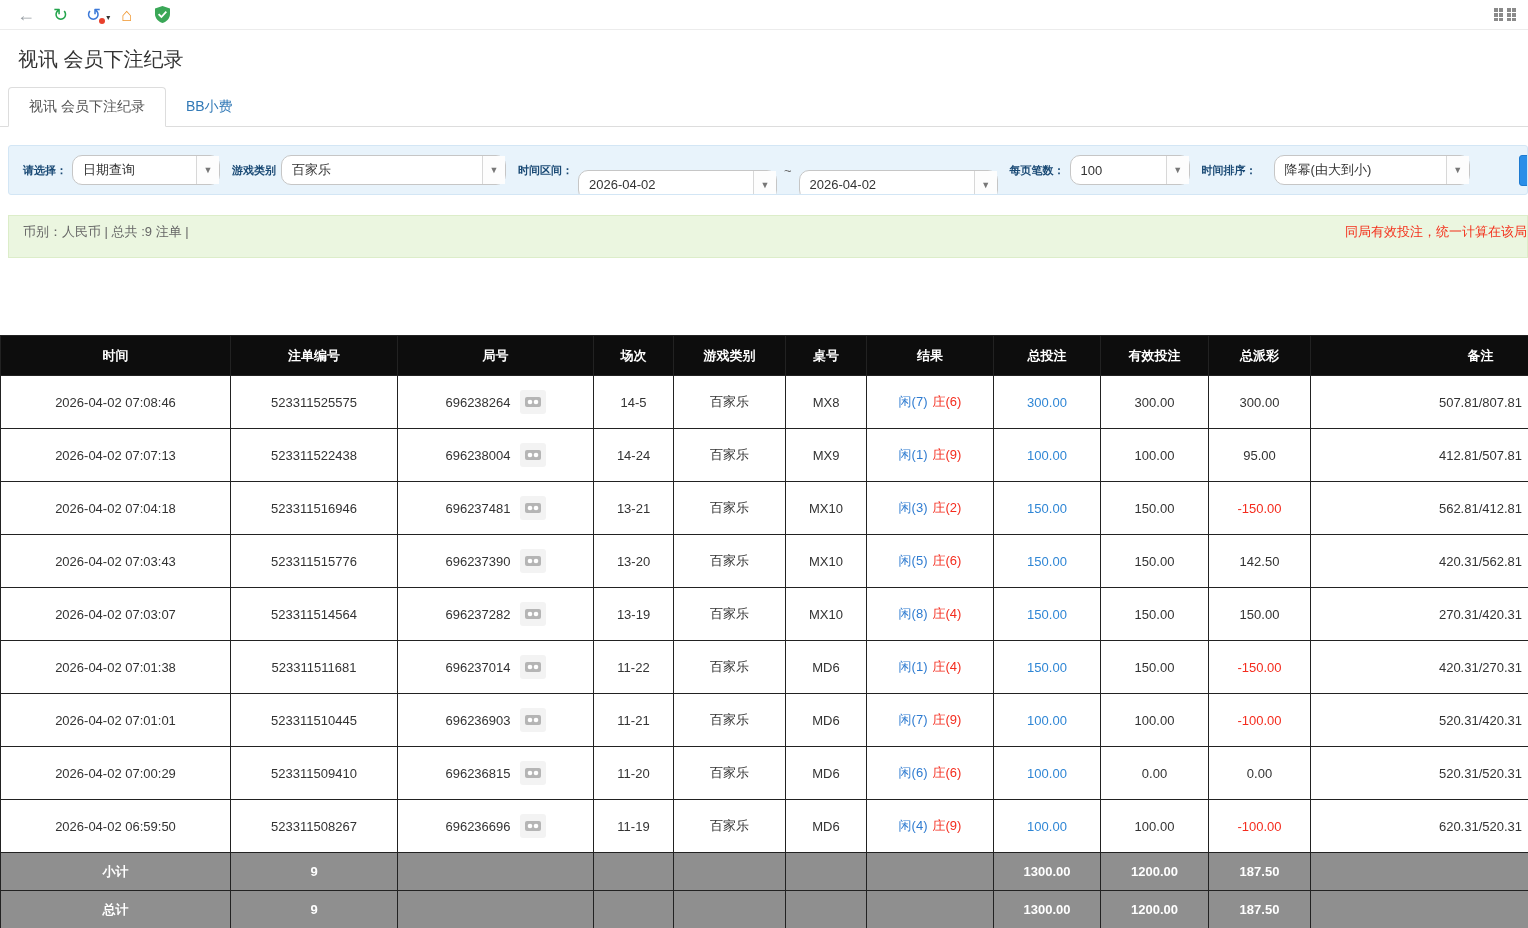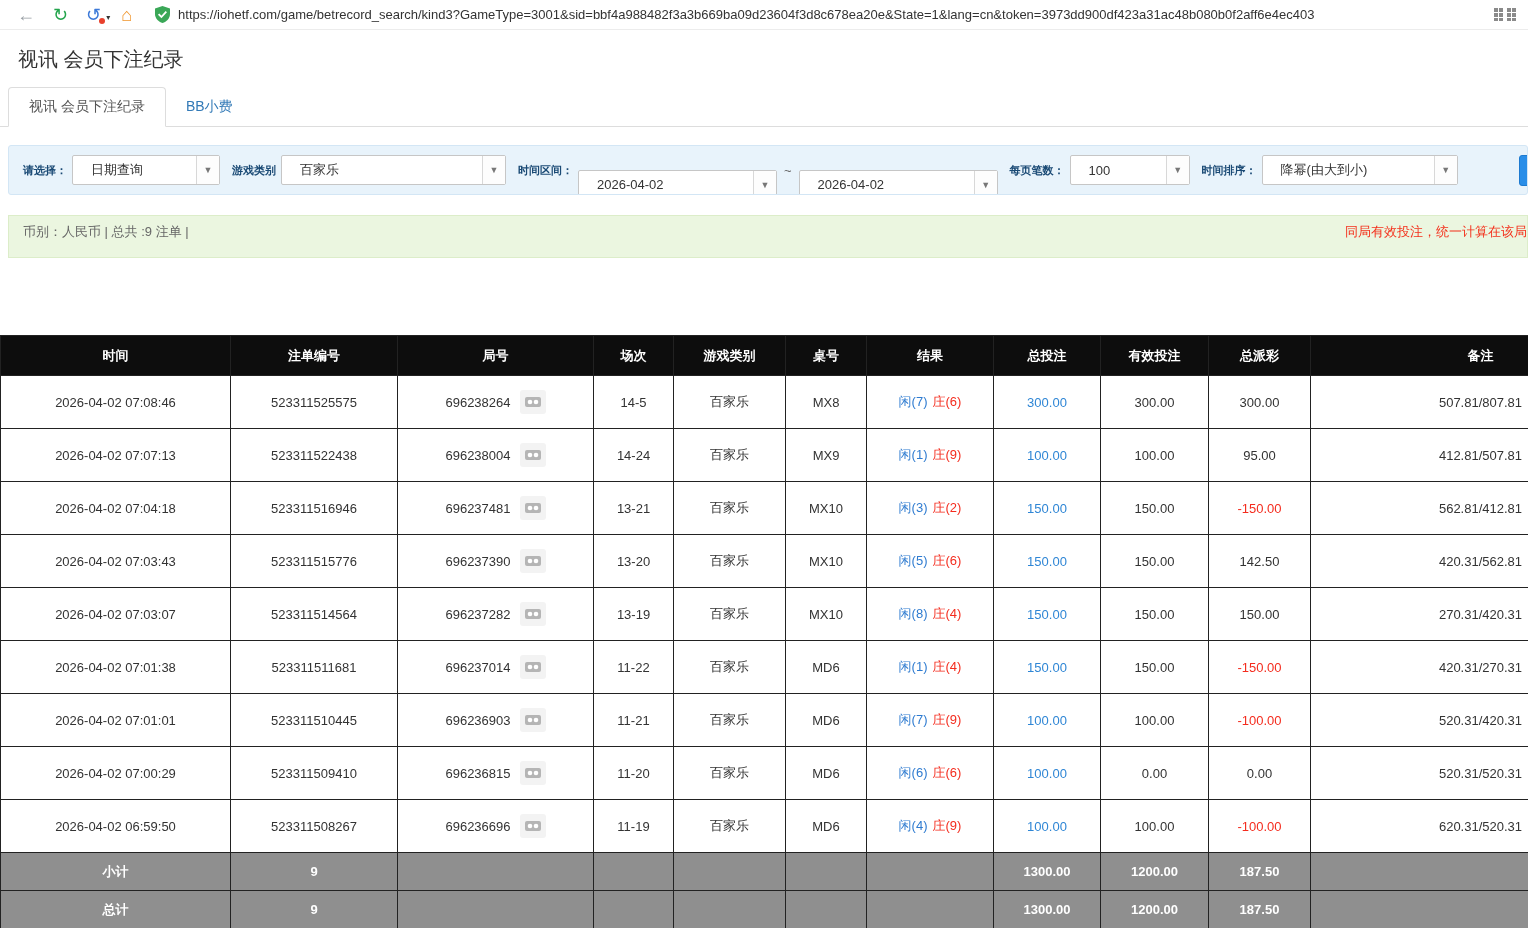--- a/index.html
+++ b/index.html
@@ -32,27 +32,27 @@
     margin-bottom: -1px; border-radius: 4px 4px 0 0; color: #555; }
   .tab.inactive { color: #337ab7; }
 
   
   .filterbar { position: relative; margin: 18px 0 0 8px; width: calc(100% - 8px);
     background: #e8f3fb; border: 1px solid #d3e6f5; border-radius: 3px;
     padding: 9px 8px; display: flex; align-items: center; white-space: nowrap;
     overflow: hidden; height: 50px; }
   .flabel { color: #1a4a75; font-weight: bold; font-size: 11px; margin: 0 5px 0 12px; flex: none; }
   .sel { display: inline-flex; align-items: center; background: #fff;
-    border: 1px solid #c6c6c6; border-radius: 2px; height: 30px; flex: none; cursor: pointer; padding-left: 8px; }
+    border: 1px solid #c6c6c6; border-radius: 10px; height: 30px; flex: none; cursor: pointer; }
   .sel .txt { padding: 0 10px; font-size: 13px; color: #333; flex: 1; text-align: left; overflow: hidden; }
   .sel .caret { width: 23px; align-self: stretch; border-left: 1px solid #d8d8d8;
     display: flex; align-items: center; justify-content: center; color: #777;
     font-size: 9px; background: #fdfdfd; }
   .w148 { width: 148px; } .w225 { width: 225px; } .w175 { width: 199px; margin-top: 29px; }
-  .w120 { width: 120px; } .w196 { width: 196px; }
+  .w120 { width: 120px; } .w196 { width: 196px; margin-left: 12px; }
   .tilde { color: #666; font-size: 13px; margin: 0 7px; }
   .search-btn { position: absolute; left: 1510px; top: 9px; width: 50px; height: 31px;
     background: #2a8ee8; border: 1px solid #1d7ad0; border-radius: 3px; cursor: pointer; }
 
   
   .summary { margin: 20px 0 0 8px; width: calc(100% - 8px); background: #ebf6e0;
     border: 1px solid #dcedc9; padding: 12px 0 22px 14px; display: flex;
     justify-content: space-between; align-items: center; font-size: 13px; height: 43px; }
   .summary .left { color: #666; }
   .summary .right { color: #f4311c; white-space: nowrap; }
@@ -81,21 +81,20 @@
   <span class="nav undo">↺<span class="dot"></span></span>
   <span class="hist-caret">▾</span>
   <span class="nav home">⌂</span>
   <div class="urlbar">
     <span class="shield">
       <svg width="15" height="17" viewBox="0 0 15 17">
           <path d="M7.5 0 L15 2.5 V8 C15 12.5 11.5 15.7 7.5 17 C3.5 15.7 0 12.5 0 8 V2.5 Z" fill="#3aa757"></path>
           <path d="M3.6 8.2 L6.4 11 L11.3 5.6" stroke="#fff" stroke-width="1.8" fill="none"></path>
         </svg>
     </span>
-    <span class="url-text">https://iohetf.com/game/betrecord_search/kind3?GameType=3001&amp;sid=bbf4a988482f3a3b669ba09d23604f3d8c678ea20e&amp;State=1&amp;lang=cn&amp;token=3973dd900df423a31ac48b080b0f2aff6e4ec403</span>
   </div>
   <span class="grid-icon">
     <svg width="26" height="13" viewBox="0 0 26 13" fill="#8a8a8a">
       <rect x="0" y="0" width="4" height="4"></rect>
         <rect x="5" y="0" width="4" height="4"></rect>
         <rect x="0" y="5" width="4" height="4"></rect>
         <rect x="5" y="5" width="4" height="4"></rect>
         <rect x="0" y="10" width="4" height="3"></rect>
         <rect x="5" y="10" width="4" height="3"></rect>
       <rect x="13" y="0" width="4" height="4"></rect>

